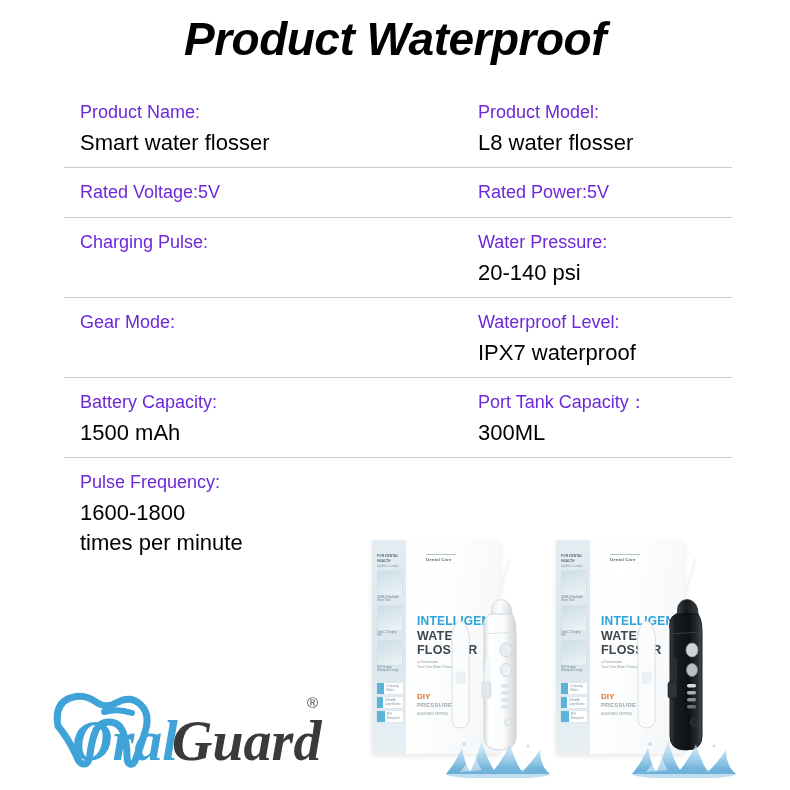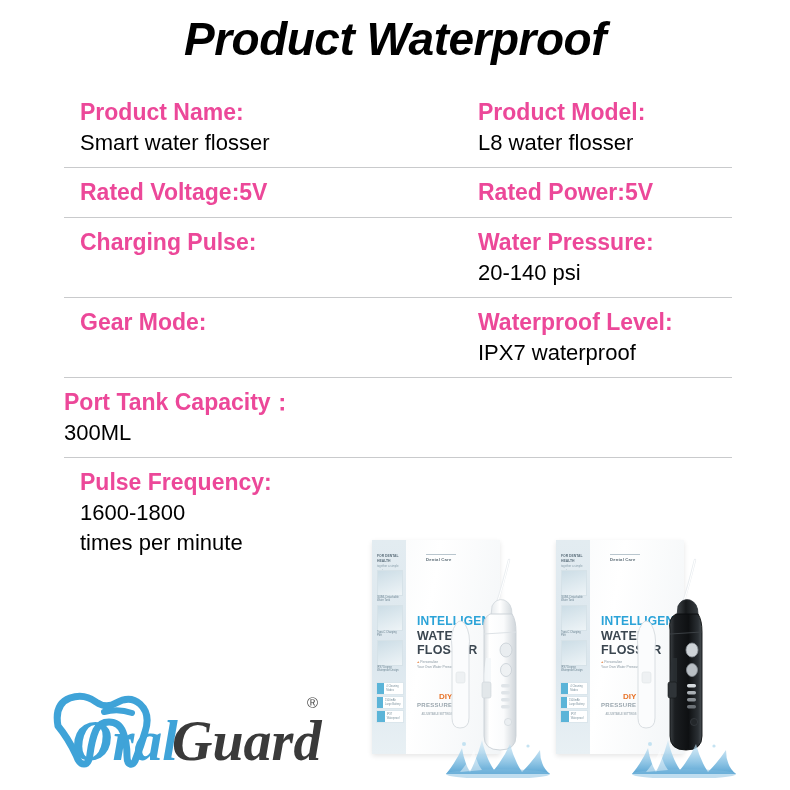--- a/index.html
+++ b/index.html
@@ -52,24 +52,24 @@
   }
   .spec-cell {
     box-sizing: border-box;
     padding-top: 9px;
     padding-bottom: 9px;
   }
   .spec-cell.left  { width: 414px; padding-left: 16px; }
   .spec-cell.right { width: 254px; padding-left: 0px; }
 
   .spec-label {
-    font-size: 23px;
+    font-size: 18px;
     line-height: 31px;
-    font-weight: bold;
-    color: #ec4899;
+    font-weight: normal;
+    color: #6d28d9;
     white-space: nowrap;
   }
   .spec-value {
     font-size: 22px;
     line-height: 30px;
     font-weight: normal;
     color: #000000;
     white-space: pre-line;
   }
   .spec-value:empty { display: none; }
@@ -223,21 +223,20 @@
   }
   .pkg-bullet b { color: #e0742c; font-size: 4px; }
   .pkg-diy {
     position: absolute;
     left: 45px;
     top: 152px;
     font-size: 8px;
     font-weight: bold;
     color: #e8742a;
     line-height: 9px;
-    text-align: right;
   }
   .pkg-diy .p2 { font-size: 6px; color: #9aa6ae; letter-spacing: 0.3px; }
   .pkg-diy .p3 { font-size: 2.6px; color: #aab5bc; letter-spacing: 0px; }
 
   
   .flosser {
     position: absolute;
     bottom: 30px;
   }
   .flosser svg { display: block; overflow: visible; }
@@ -308,20 +307,24 @@
         </div>
         <div class="spec-cell right">
           <div class="spec-label">Waterproof Level:</div>
           <div class="spec-value">IPX7 waterproof</div>
         </div>
       </div>
     </div>
 
     <div class="spec-row">
       <div class="spec-row-inner">
+        <div class="spec-cell left">
+          <div class="spec-label">Battery Capacity:</div>
+          <div class="spec-value">1500 mAh</div>
+        </div>
         <div class="spec-cell right">
           <div class="spec-label">Port Tank Capacity：</div>
           <div class="spec-value">300ML</div>
         </div>
       </div>
     </div>
 
     <div class="spec-row">
       <div class="spec-row-inner">
         <div class="spec-cell left">

